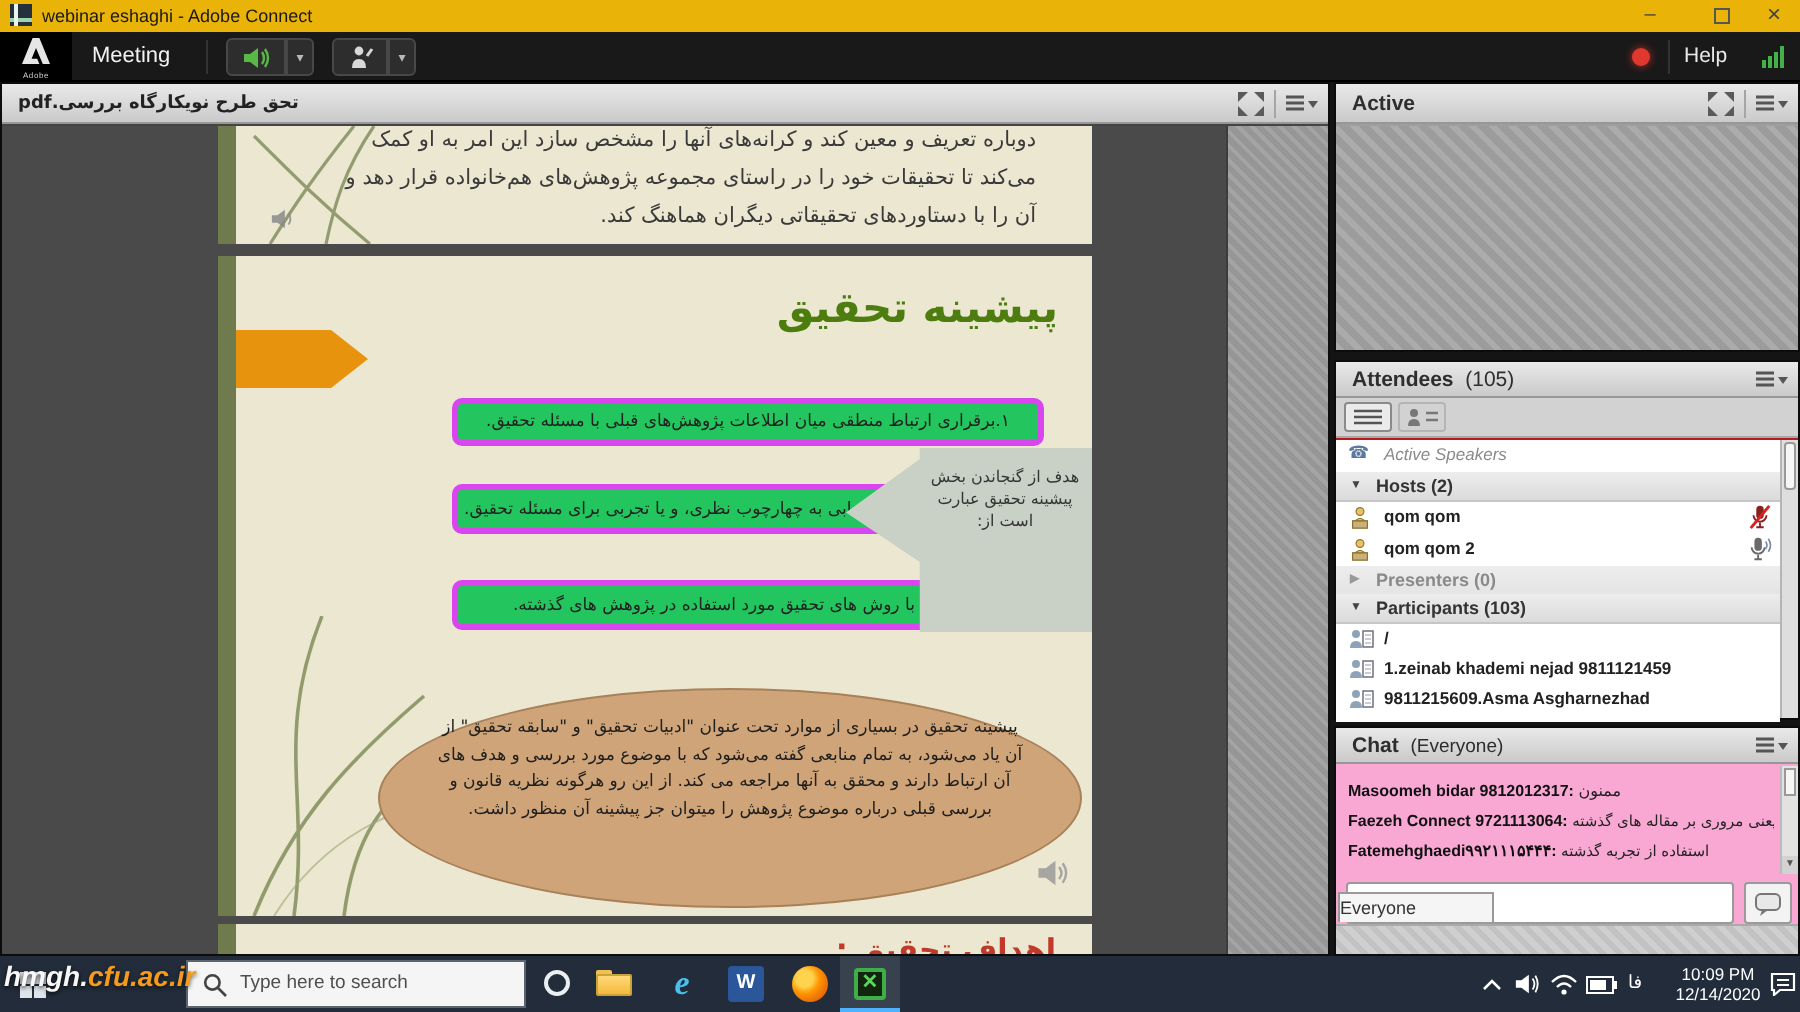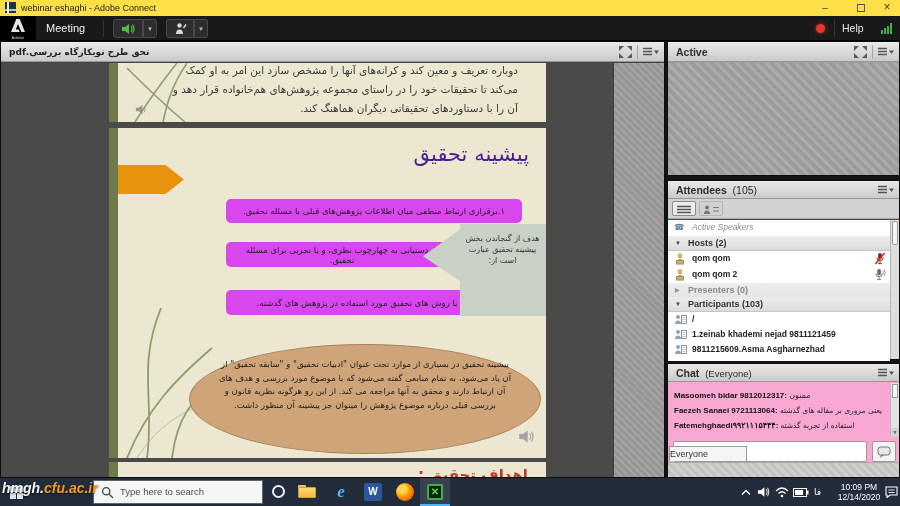--- a/index.html
+++ b/index.html
@@ -1,21 +1,21 @@
 <!DOCTYPE html>
 <html><head>
 <meta charset="utf-8">
 <style>
   *{box-sizing:border-box;margin:0;padding:0}
   html,body{width:900px;height:506px;overflow:hidden}
   body{position:relative;background:#141414;font-family:"Liberation Sans",sans-serif;-webkit-font-smoothing:antialiased}
   .fa{font-family:"DejaVu Sans","Liberation Sans",sans-serif}
 
   
-  #titlebar{position:absolute;left:0;top:0;width:900px;height:16px;background:#fde047}
+  #titlebar{position:absolute;left:0;top:0;width:900px;height:16px;background:#eab308}
   #tb-icon{position:absolute;left:5px;top:2px;width:11px;height:11px;background:#24313c;
     background-image:linear-gradient(90deg,transparent 2px,#e8f4ec 2px,#e8f4ec 4px,transparent 4px),
                      linear-gradient(0deg,transparent 2px,#9fd3ae 2px,#9fd3ae 4px,transparent 4px)}
   #tb-title{position:absolute;left:21px;top:0;height:16px;line-height:16px;font-size:9px;color:#1a1a1a}
   .winbtn{position:absolute;top:0;width:22px;height:16px;text-align:center;line-height:15px;font-size:10px;color:#444}
   #tb-max-box{position:absolute;left:857px;top:4px;width:8px;height:8px;border:1px solid #555}
 
   
   #menubar{position:absolute;left:0;top:16px;width:900px;height:25px;background:#191919;border-bottom:1px solid #000}
   #adobe-badge{position:absolute;left:0;top:0;width:36px;height:25px;background:#000;text-align:center}
@@ -42,24 +42,24 @@
   #share-pod{left:0;top:41px;width:665px;height:437px;background:#444}
   #share-title{position:absolute;left:8px;top:0;height:20px;line-height:20px;font-size:9px;font-weight:bold;color:#222;direction:rtl}
   #share-body{position:absolute;left:0;top:21px;right:0;bottom:0;background:#4a4a4a;overflow:hidden}
   #hatch-strip{position:absolute;left:612px;top:0;width:53px;height:100%;border-left:1px solid #3c3c3c;background:repeating-linear-gradient(45deg,#a4a4a4 0 2px,#969696 2px 5px)}
   .slide{position:absolute;left:108px;width:437px;background:#ece7d0;overflow:hidden}
   .slide .stripe{position:absolute;left:0;top:0;bottom:0;width:9px;background:#6f7b4d}
   #slide1{top:0;height:59px}
   #slide2{top:65px;height:330px}
   #slide3{top:399px;height:17px}
   .s1-line{position:absolute;right:28px;font-size:10.5px;color:#3a3a3a;direction:rtl;white-space:nowrap}
-  #s2-title{position:absolute;right:17px;top:14px;font-size:21px;font-weight:normal;color:#4c1d95;direction:rtl}
+  #s2-title{position:absolute;right:17px;top:14px;font-size:21px;font-weight:bold;color:#4d7c0f;direction:rtl}
   #orange-arrow{position:absolute;left:9px;top:37px;width:66px;height:29px;background:#e8930e;
     clip-path:polygon(0 0,72% 0,100% 50%,72% 100%,0 100%)}
-  .s2-box{position:absolute;background:#d946ef;border:7px solid #d946ef;border-radius:5px;font-size:8.5px;
+  .s2-box{position:absolute;background:#22c55e;border:3px solid #d946ef;border-radius:5px;font-size:8.5px;
     direction:rtl;color:#222;display:flex;align-items:center;justify-content:center;text-align:center}
   #s2-box1{left:117px;top:71px;width:296px;height:24px}
   #s2-box2{left:117px;top:114px;width:232px;height:25px}
   #s2-box3{left:117px;top:162px;width:296px;height:25px}
   #grey-arrow{position:absolute;left:314px;top:96px;width:123px;height:92px;background:#c9d1c6;
     clip-path:polygon(30% 0,100% 0,100% 100%,30% 100%,30% 62%,0 35%,30% 6%)}
   #grey-arrow-text{position:absolute;left:38px;right:2px;top:9px;font-size:8px;line-height:11px;direction:rtl;color:#333;text-align:center}
   #s2-ellipse{position:absolute;left:80px;top:216px;width:352px;height:110px;border-radius:50%;
     background:#cfa478;border:1px solid #a8815a}
   #ellipse-text{position:absolute;left:28px;right:28px;top:13px;font-size:8.5px;line-height:13.5px;direction:rtl;color:#1e1e1e;text-align:center}
@@ -382,21 +382,21 @@
       <path d="M0 1.5 H9 M0 4.5 H9 M0 7.5 H9" stroke="#555" stroke-width="1.4"></path>
       <polygon points="11,3.5 16,3.5 13.5,7" fill="#555"></polygon>
     </svg>
   </div>
 
   <div class="chat-msg" style="top:24px">
     <b>Masoomeh bidar 9812012317:</b>
     <span class="msg-text fa">ممنون</span>
   </div>
   <div class="chat-msg" style="top:39px">
-    <b>Faezeh  Sanaei  9721113064:</b>
+    <b>Faezeh  Connect  9721113064:</b>
     <span class="msg-text fa" style="font-size:7.5px">یعنی مروری بر مقاله های گذشته</span>
   </div>
   <div class="chat-msg" style="top:54px">
     <b>Fatemehghaedi۹۹۲۱۱۱۵۴۴۴:</b>
     <span class="msg-text fa" style="font-size:7.5px">استفاده از تجربه گذشته</span>
   </div>
 
   <div id="chat-scroll">
     <span id="chat-thumb"></span>
     <span id="chat-scroll-down">▼</span>

